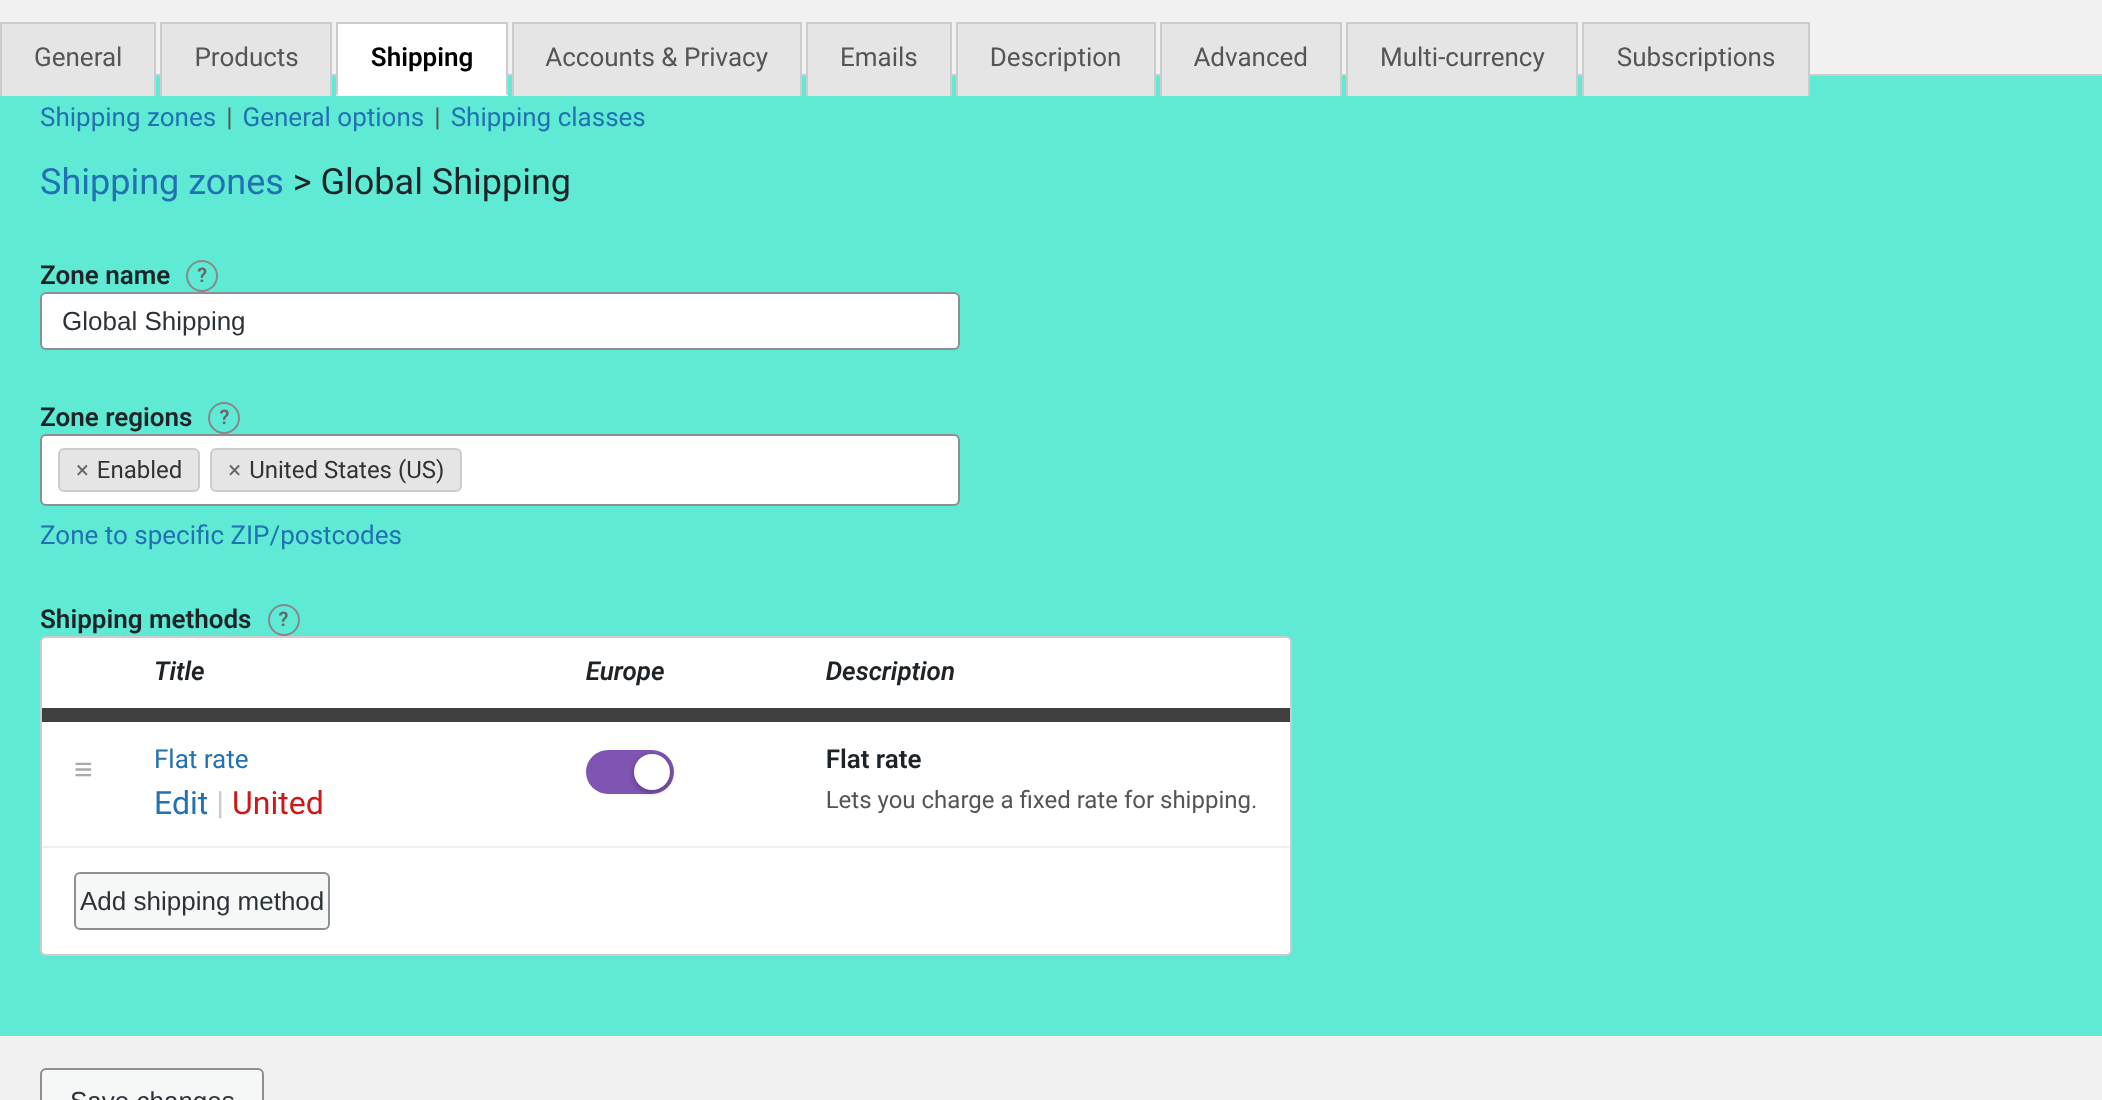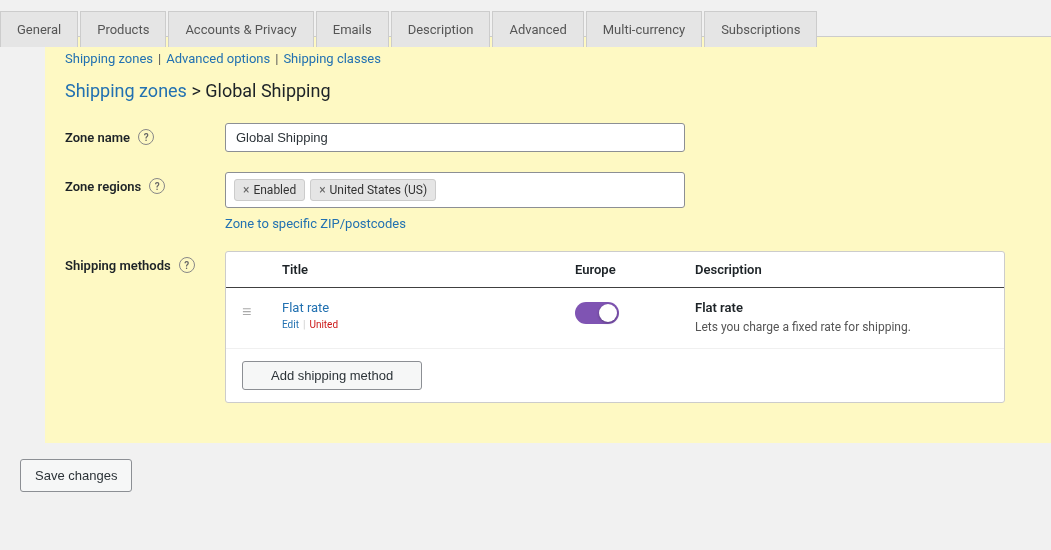--- a/index.html
+++ b/index.html
@@ -33,23 +33,22 @@
     }
     .tab-item.active {
       background: #fff;
       border-bottom: 1px solid #fff;
       color: #000;
       font-weight: 600;
     }
 
     
     .content {
-      background: #fef9c3;
+      background: #5eead4;
       padding: 14px 20px 20px 20px;
-      margin-left: 45px;
     }
 
     
     .sub-nav {
       display: flex;
       gap: 0;
       margin-bottom: 14px;
       font-size: 13px;
     }
     .sub-nav-item {
@@ -73,20 +72,21 @@
       color: #2271b1;
       text-decoration: none;
       cursor: pointer;
     }
 
     
     .form-row {
       display: flex;
       align-items: flex-start;
       margin-bottom: 20px;
+      flex-direction: column;
     }
     .form-label {
       width: 160px;
       font-weight: 600;
       padding-top: 6px;
       color: #1d2327;
       display: flex;
       align-items: center;
       gap: 8px;
       flex-shrink: 0;
@@ -164,24 +164,25 @@
       border: 1px solid #ccc;
       border-radius: 3px;
       background: #fff;
       width: 100%;
       max-width: 780px;
     }
     .methods-header {
       display: grid;
       grid-template-columns: 40px 1fr 120px 1fr;
       padding: 10px 16px;
-      border-bottom: 1px solid #404040;
+      border-bottom: 7px solid #404040;
       font-weight: 600;
       color: #1d2327;
       font-size: 13px;
+      font-style: italic;
     }
     .methods-row {
       display: grid;
       grid-template-columns: 40px 1fr 120px 1fr;
       padding: 12px 16px;
       align-items: start;
       border-bottom: 1px solid #f0f0f0;
     }
     .drag-handle {
       color: #aaa;
@@ -193,21 +194,21 @@
     .method-name-link {
       color: #2271b1;
       text-decoration: none;
       cursor: pointer;
       display: block;
       margin-bottom: 4px;
     }
     .method-actions {
       display: flex;
       gap: 4px;
-      font-size: 10px;
+      font-size: 16px;
     }
     .edit-link {
       color: #2271b1;
       cursor: pointer;
       text-decoration: none;
     }
     .delete-link {
       color: #cc1818;
       cursor: pointer;
       text-decoration: none;
@@ -263,21 +264,21 @@
       color: #555;
       font-size: 12px;
       line-height: 1.5;
     }
 
     
     .add-method-row {
       padding: 12px 16px;
     }
     .add-method-btn {
-      padding: 6px 28px;
+      padding: 6px 2px;
       border: 1px solid #8c8f94;
       background: #f6f7f7;
       border-radius: 3px;
       font-size: 13px;
       color: #2c3338;
       cursor: pointer;
     }
 
     
     .footer {
@@ -293,34 +294,35 @@
       color: #2c3338;
       cursor: pointer;
     }
   </style>
 </head>
 <body>
 
 <div class="tabs-bar">
 <div class="tab-item">General</div>
     <div class="tab-item">Products</div>
+    <div class="tab-item active">Shipping</div>
     <div class="tab-item">Accounts &amp; Privacy</div>
     <div class="tab-item">Emails</div>
     <div class="tab-item">Description</div>
     <div class="tab-item">Advanced</div>
     <div class="tab-item">Multi-currency</div>
     <div class="tab-item">Subscriptions</div>
   </div>
 
 <div class="content">
 
   <div class="sub-nav">
   <a class="sub-nav-item">Shipping zones</a>
       <span class="sub-nav-sep"> | </span>
-      <a class="sub-nav-item">Advanced options</a>
+      <a class="sub-nav-item">General options</a>
       <span class="sub-nav-sep"> | </span>
       <a class="sub-nav-item">Shipping classes</a>
     </div>
 
   <div class="page-title">
     <a>Shipping zones</a>
     <span> &gt; </span>
     <span>Global Shipping</span>
   </div>
 

